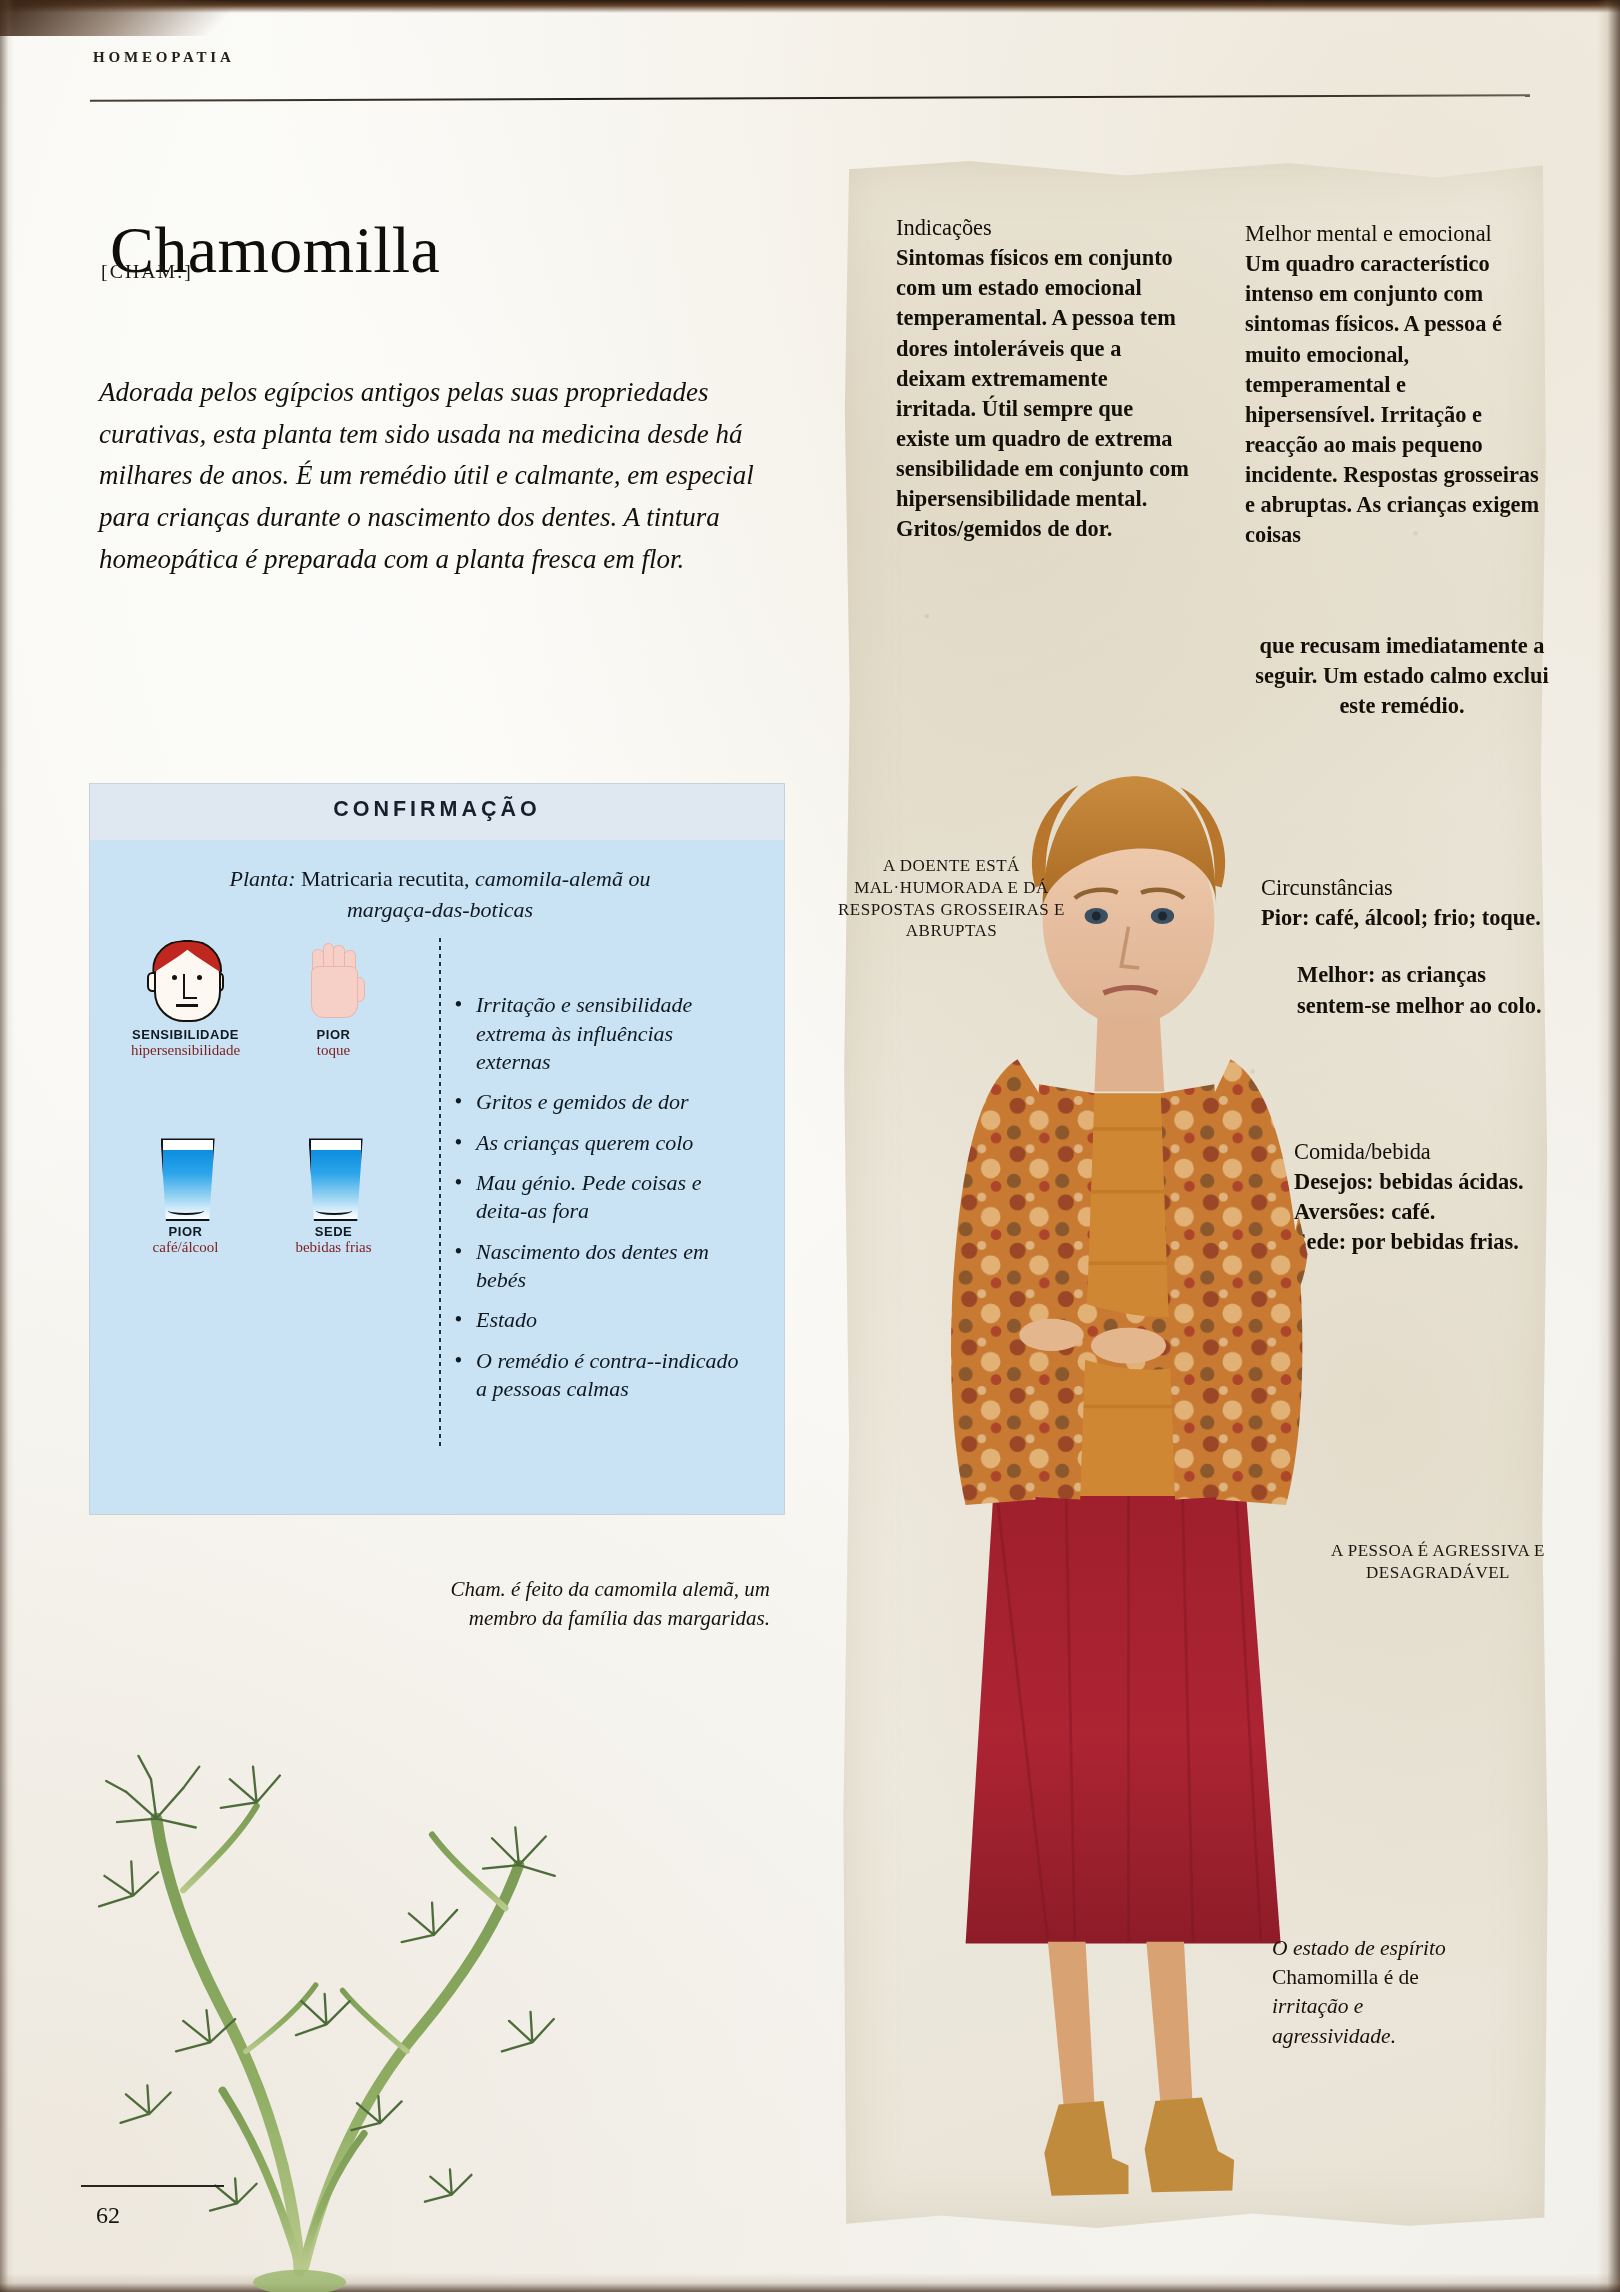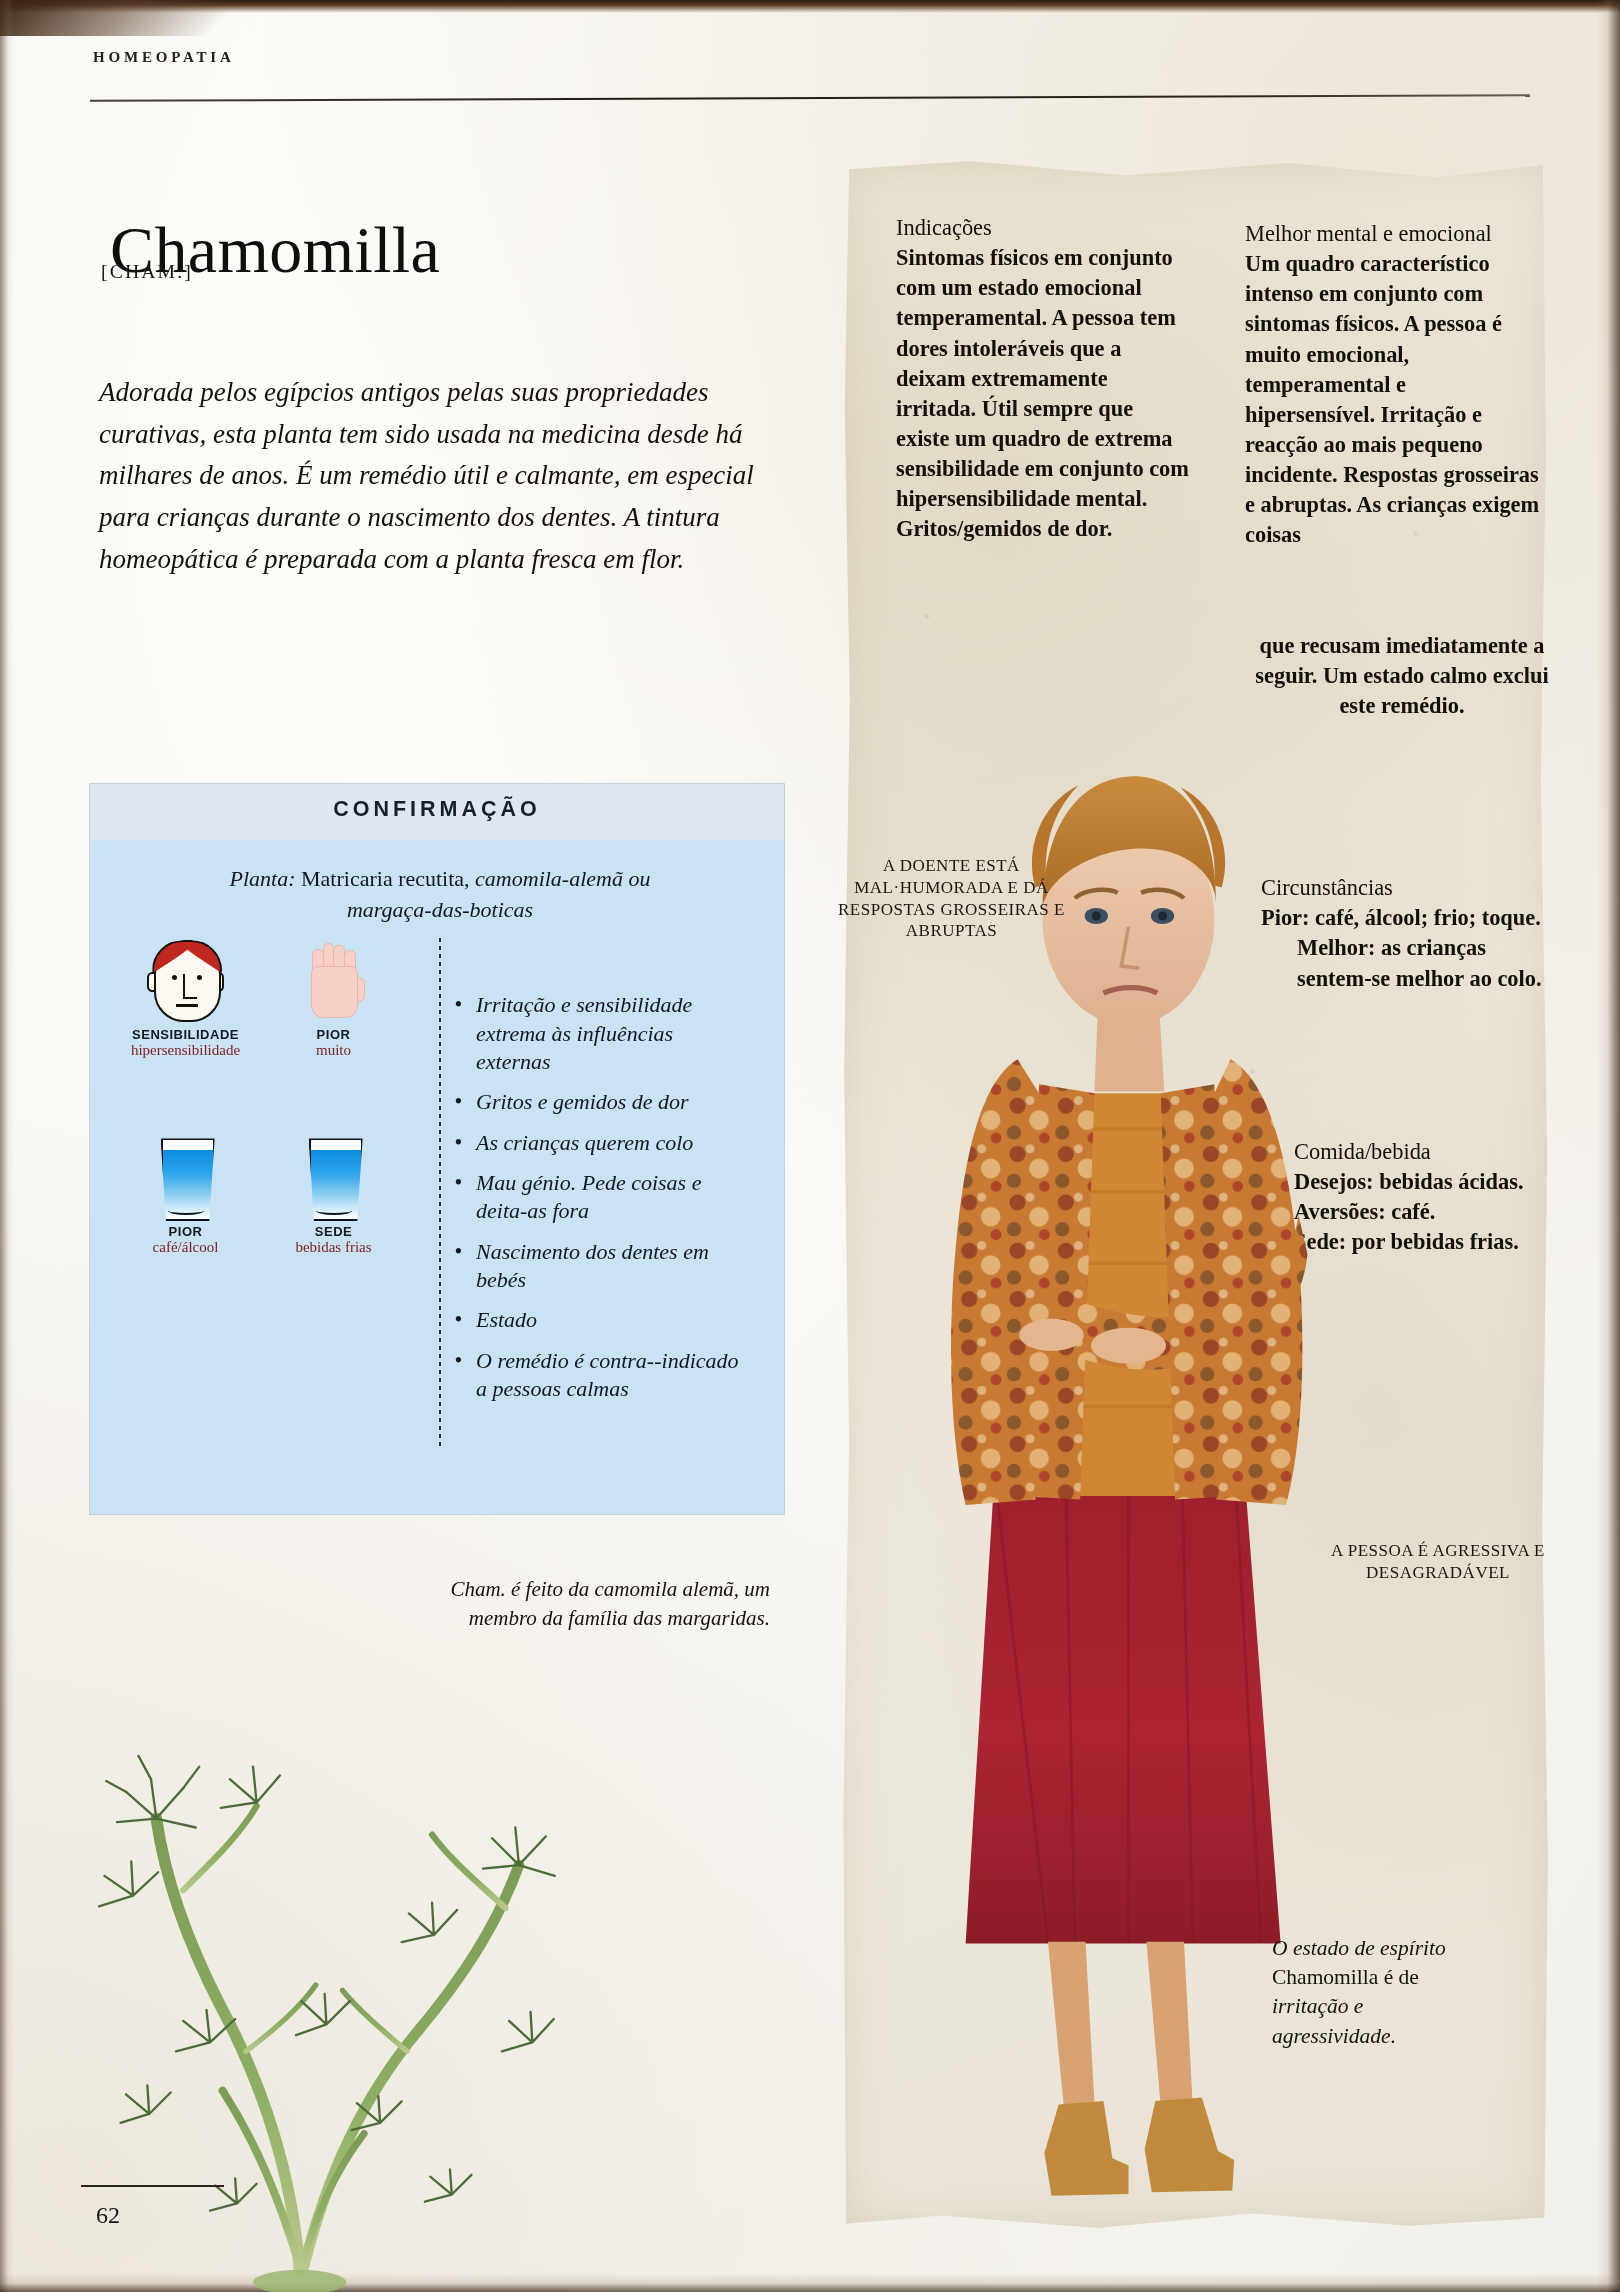--- a/index.html
+++ b/index.html
@@ -322,21 +322,21 @@
   .col-circ {
     position: absolute;
     left: 1261px; top: 873px;
     width: 296px;
     font-size: 22.4px;
     line-height: 1.35;
     color: #131009;
   }
   .col-circ .hdr { font-weight: 400; }
   .col-circ .body { font-weight: 700; }
-  .circ-ind { display:block; padding-left: 36px; }
+  .circ-ind { display:block; padding-left: 36px; margin-top: 27px; }
 
   .col-food {
     position: absolute;
     left: 1294px; top: 1137px;
     width: 269px;
     font-size: 22.4px;
     line-height: 1.345;
     color: #131009;
   }
   .col-food .hdr { font-weight: 400; }
@@ -430,21 +430,21 @@
         <div class="icon-cell">
           <div class="hand">
             <div class="finger f1"></div>
             <div class="finger f2"></div>
             <div class="finger f3"></div>
             <div class="finger f4"></div>
             <div class="thumb"></div>
             <div class="palm"></div>
           </div>
           <div class="icon-caption-main">PIOR</div>
-          <div class="icon-caption-sub">muito</div>
+          <div class="icon-caption-sub">toque</div>
         </div>
       </div>
 
       <div class="icon-row" style="margin-top:77px;">
         <div class="icon-cell">
           <div class="glass">
             <div class="glass-body"></div>
             <div class="glass-base"></div>
           </div>
           <div class="icon-caption-main">PIOR</div>

